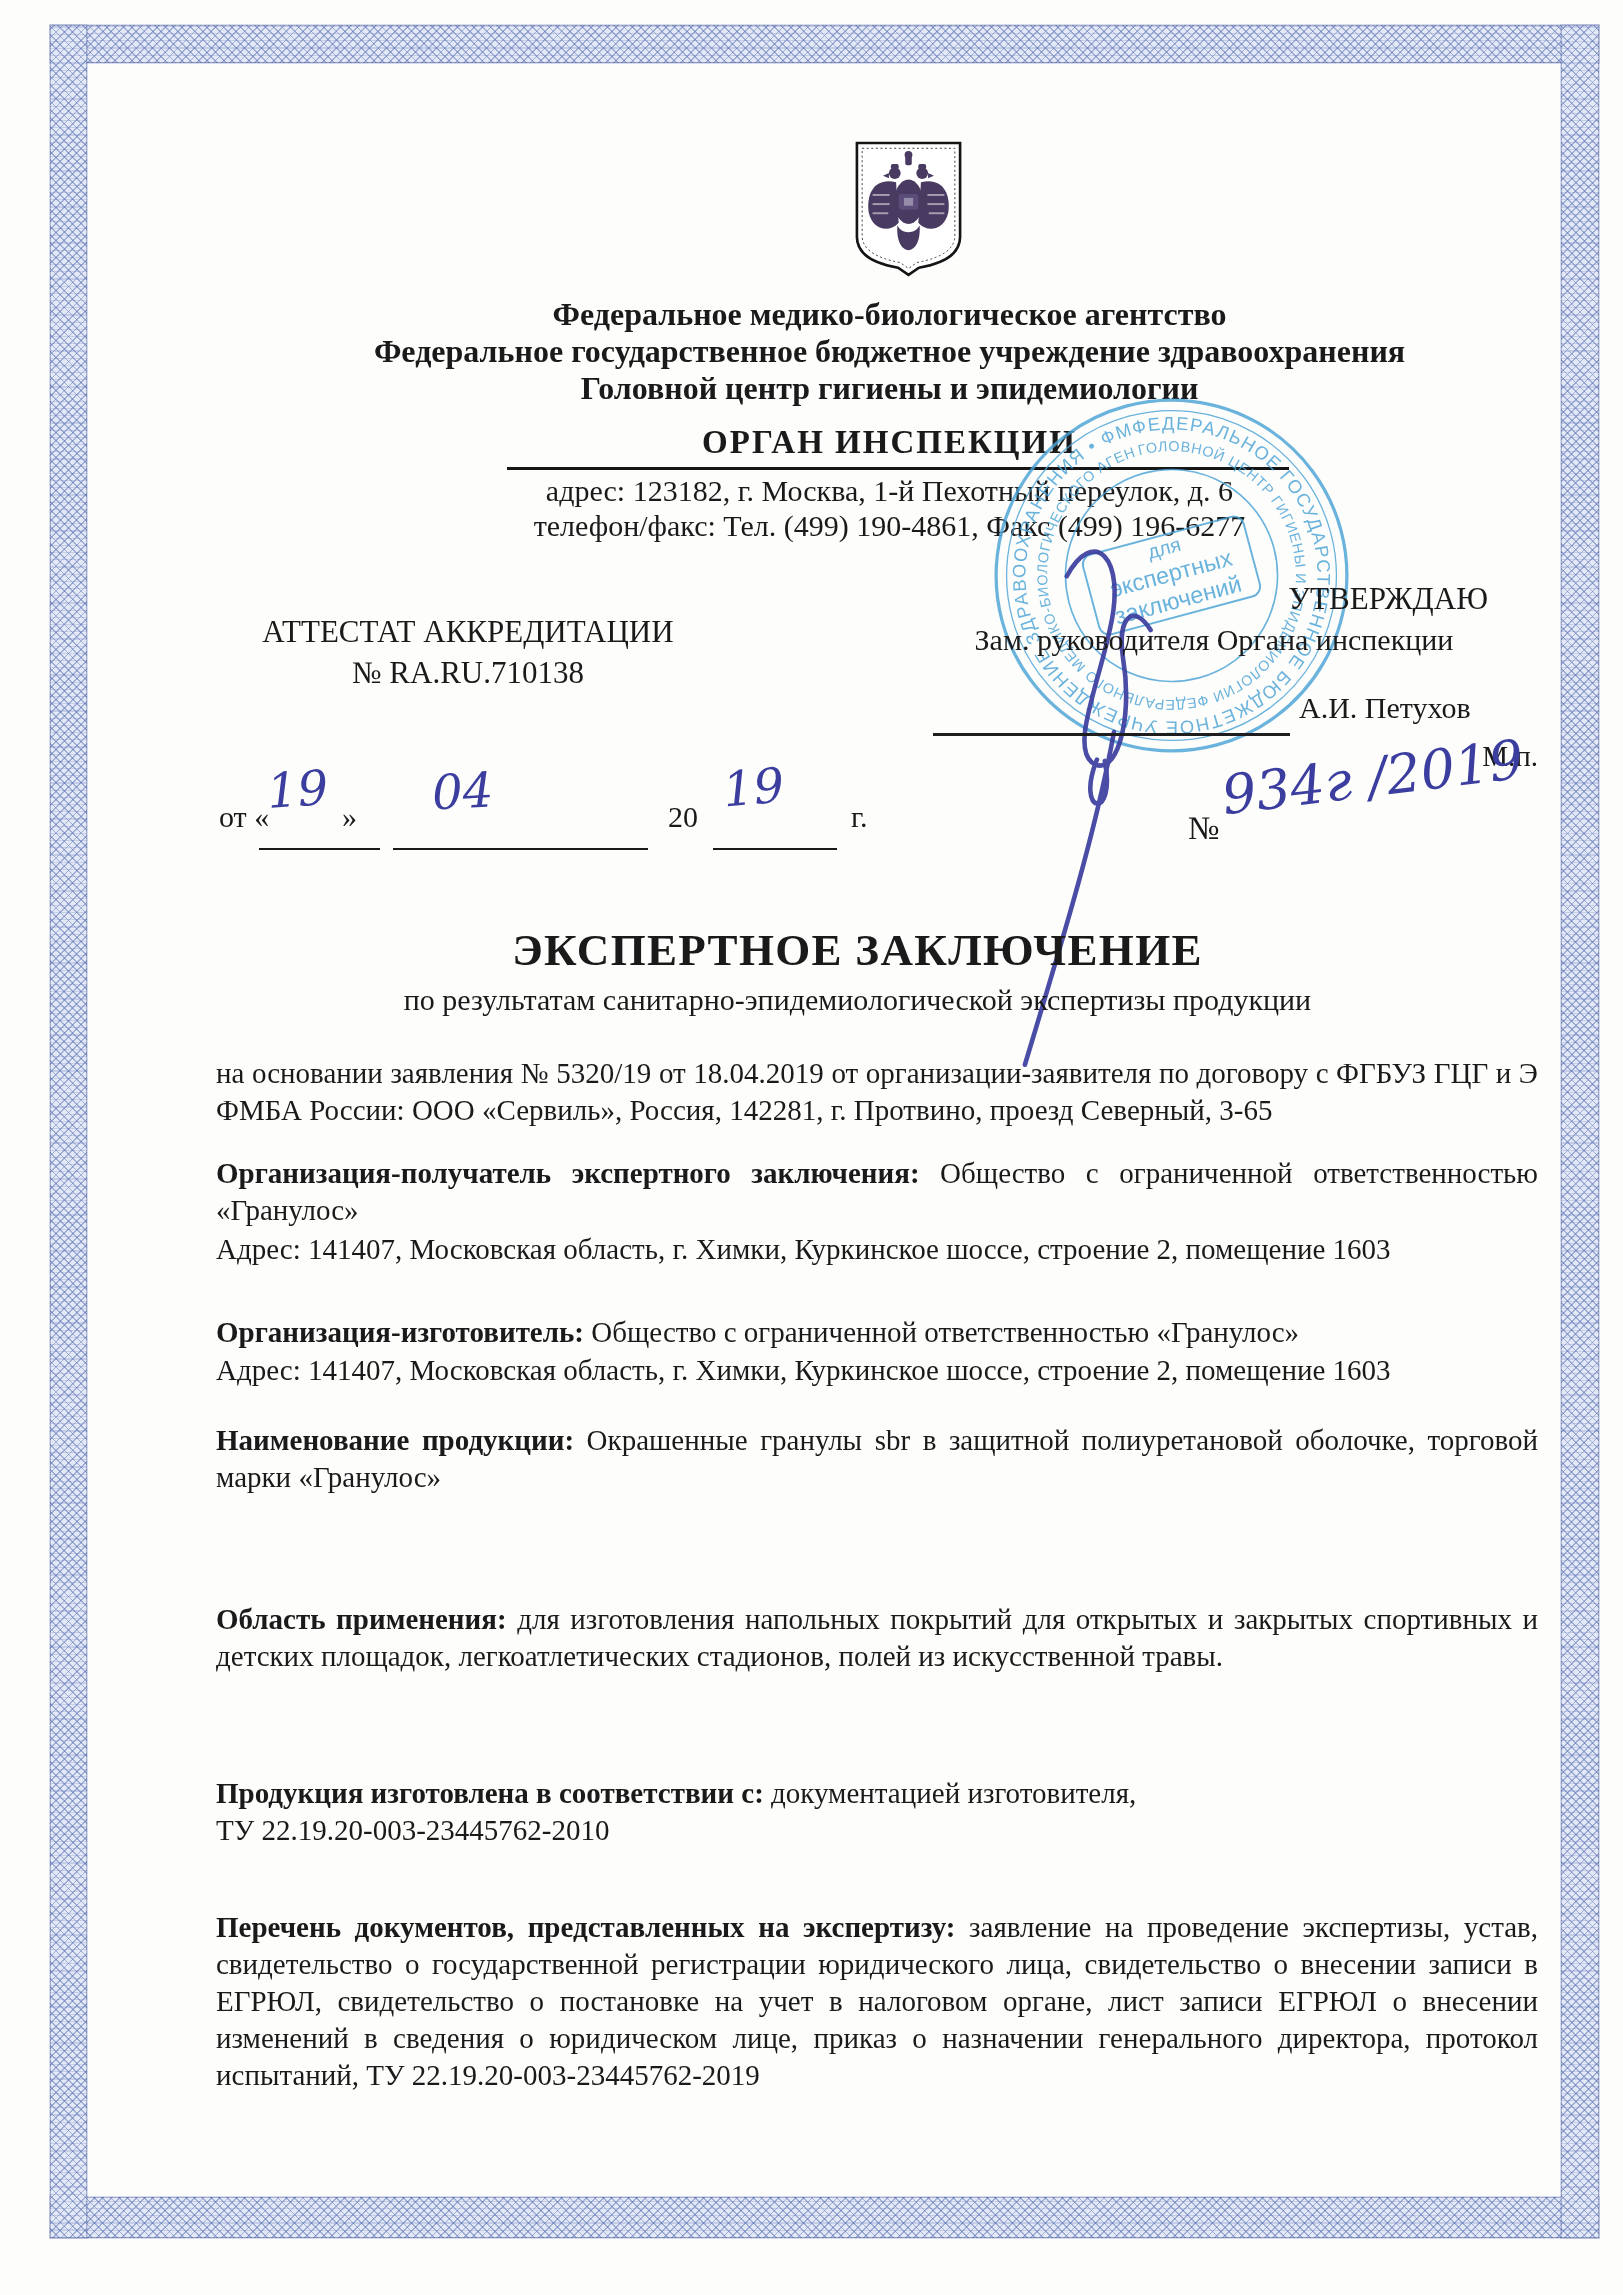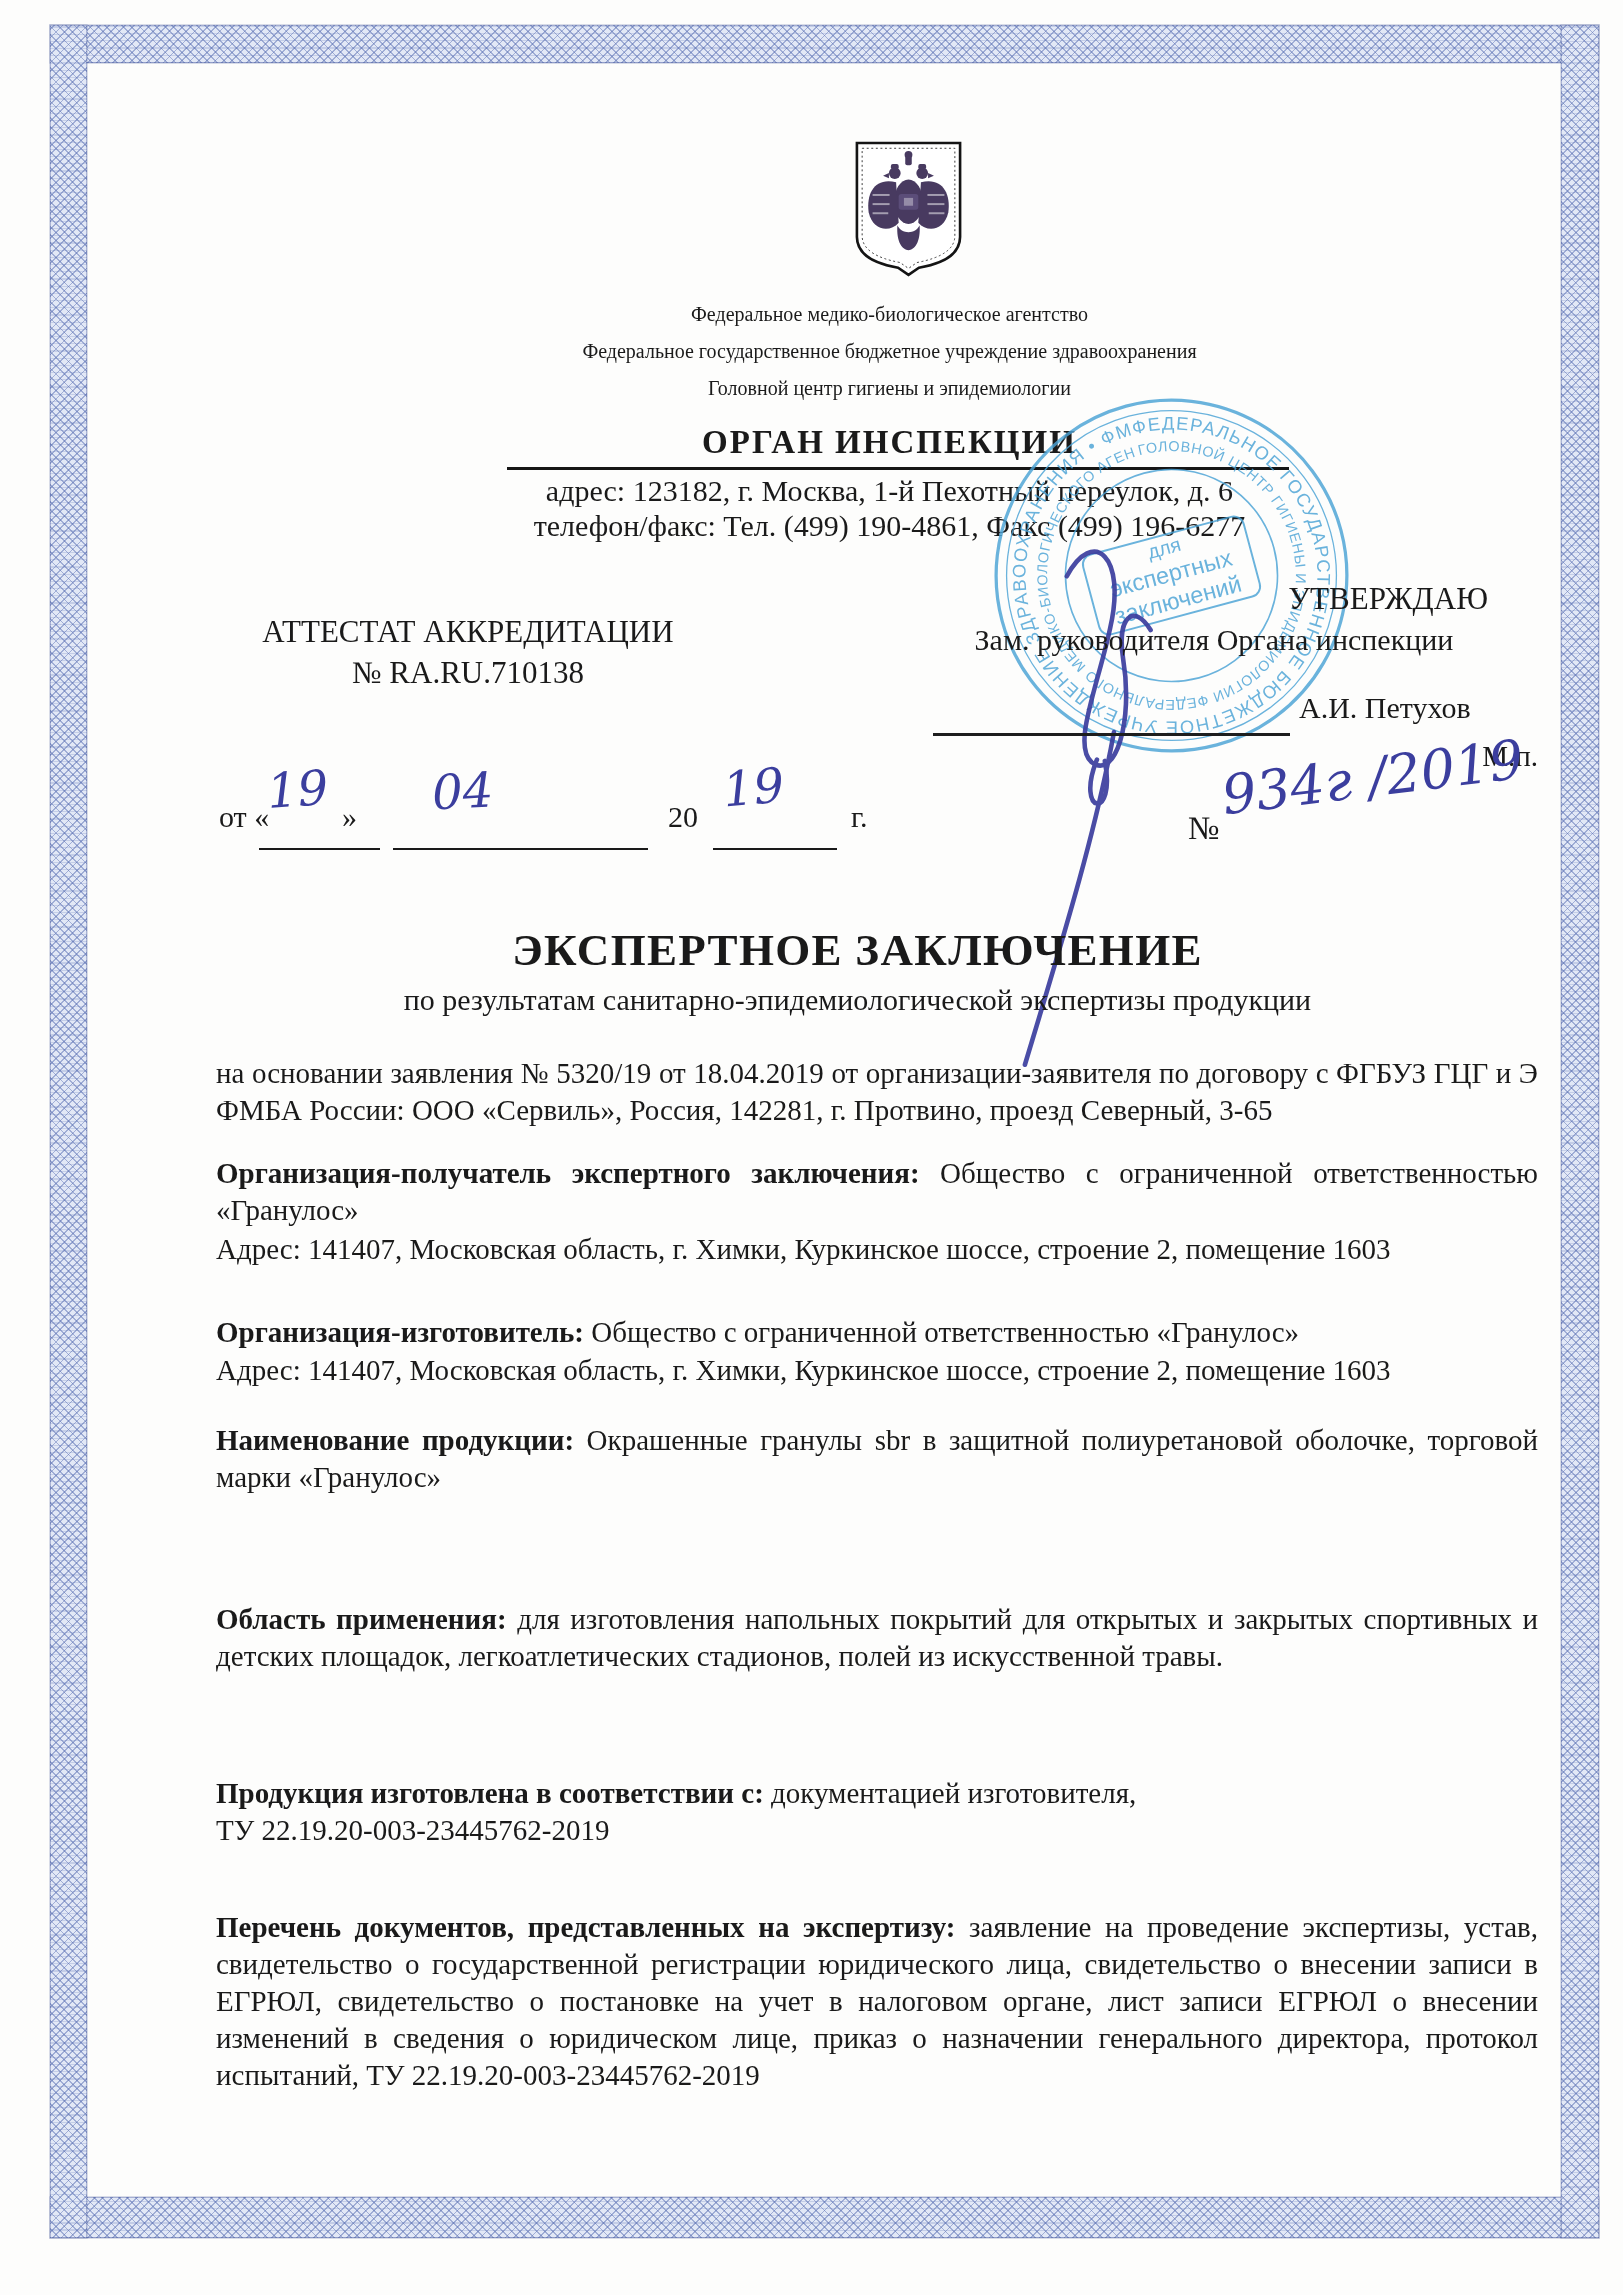--- a/index.html
+++ b/index.html
@@ -18,21 +18,21 @@
     box-shadow: inset 0 0 0 0.7px rgba(45,65,140,.45), 0 0 0 0.7px rgba(45,65,140,.25);
   }
   .band-top{left:50px;top:25px;right:24px;height:38px;}
   .band-bottom{left:50px;bottom:57px;right:24px;height:41px;}
   .band-left{left:50px;top:25px;width:37px;bottom:57px;}
   .band-right{right:24px;top:25px;width:38px;bottom:57px;}
 
   .center-col{left:281px;width:1217px;text-align:center;}
   .title-col{left:216px;width:1283px;text-align:center;}
 
-  .org-lines{top:296px;font-weight:normal;font-size:20px;line-height:37px;}
+  .org-lines{top:296px;font-weight:bold;font-size:32px;line-height:37px;}
   .organ-title{top:424px;font-weight:bold;font-size:33px;letter-spacing:2px;}
   .organ-underline{top:467px;left:507px;width:782px;height:2.6px;background:#161616;}
   .addr-lines{top:473px;font-size:30px;line-height:35px;}
 
   .attestat{top:611px;left:216px;width:504px;text-align:center;font-size:31px;line-height:41px;}
   .approve{top:581px;left:943px;width:545px;text-align:right;font-size:31px;}
   .approver-title{top:623px;left:939px;width:550px;text-align:center;font-size:30px;}
   .sig-line{top:733px;left:933px;width:357px;height:2.6px;background:#1e1e1e;}
   .approver-name{top:691px;left:1299px;font-size:30px;}
   .mp{top:740px;left:1407px;width:131px;text-align:right;font-size:29px;}
@@ -169,18 +169,18 @@
 
   <p class="para" style="top:1314px;"><b>Организация-изготовитель:</b><span> Общество с ограниченной ответственностью «Гранулос»</span></p>
   <p class="para" style="top:1352px;">Адрес: 141407, Московская область, г. Химки, Куркинское шоссе, строение 2, помещение 1603</p>
 
   <p class="para" style="top:1422px;"><b>Наименование продукции:</b><span> Окрашенные гранулы sbr в защитной полиуретановой оболочке, торговой марки «Гранулос»</span></p>
 
 
   <p class="para" style="top:1601px;"><b>Область применения:</b><span> для изготовления напольных покрытий для открытых и закрытых спортивных и детских площадок, легкоатлетических стадионов, полей из искусственной травы.</span></p>
 
   <p class="para" style="top:1775px;"><b>Продукция изготовлена в соответствии с:</b><span> документацией изготовителя,</span></p>
-  <p class="para" style="top:1812px;">ТУ 22.19.20-003-23445762-2019</p>
+  <p class="para" style="top:1812px;">ТУ 22.19.20-003-23445762-2010</p>
 
   <p class="para" style="top:1909px;"><b>Перечень документов, представленных на экспертизу:</b><span> заявление на проведение экспертизы, устав, свидетельство о государственной регистрации юридического лица, свидетельство о внесении записи в ЕГРЮЛ, свидетельство о постановке на учет в налоговом органе, лист записи ЕГРЮЛ о внесении изменений в сведения о юридическом лице, приказ о назначении генерального директора, протокол испытаний, ТУ 22.19.20-003-23445762-2019</span></p>
 
 </div>
 
 
 </body></html>

